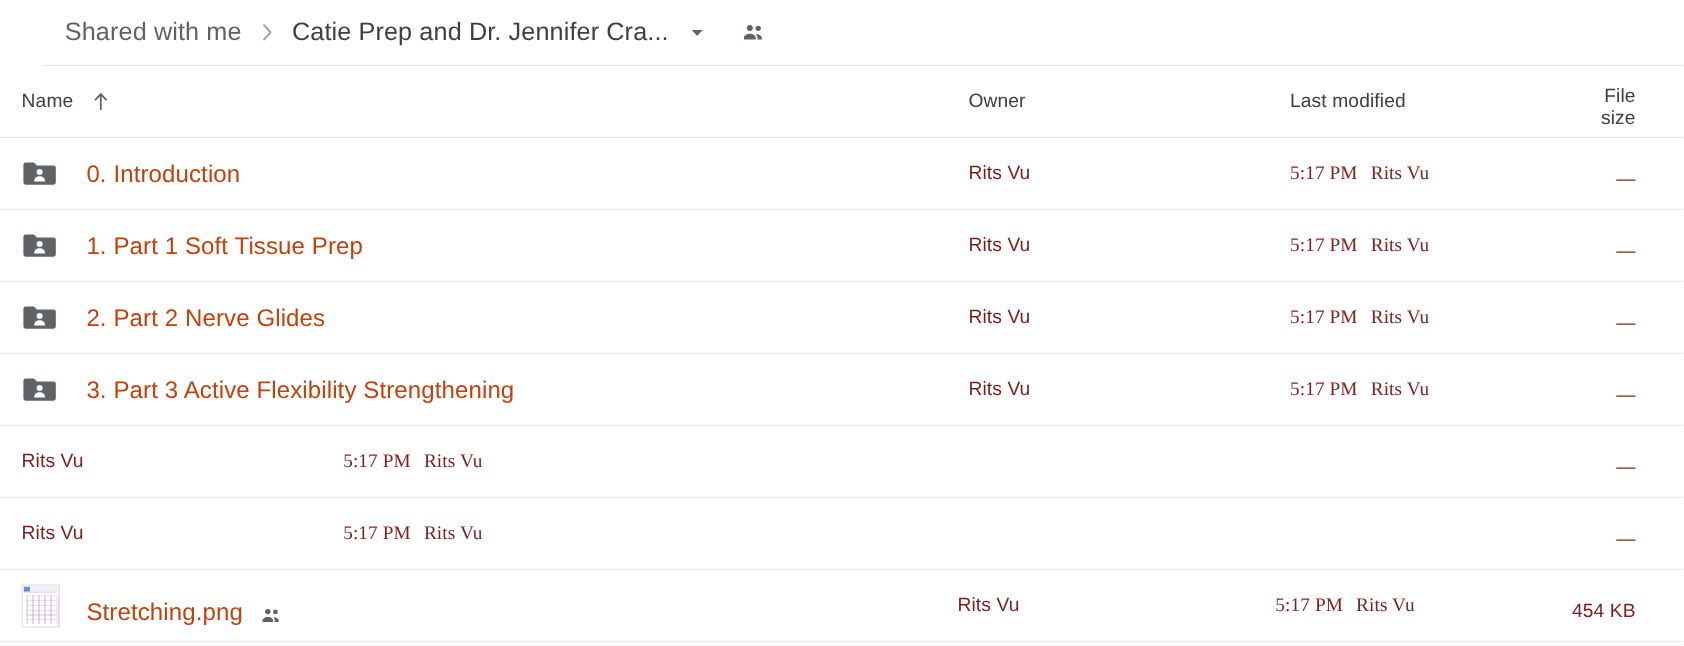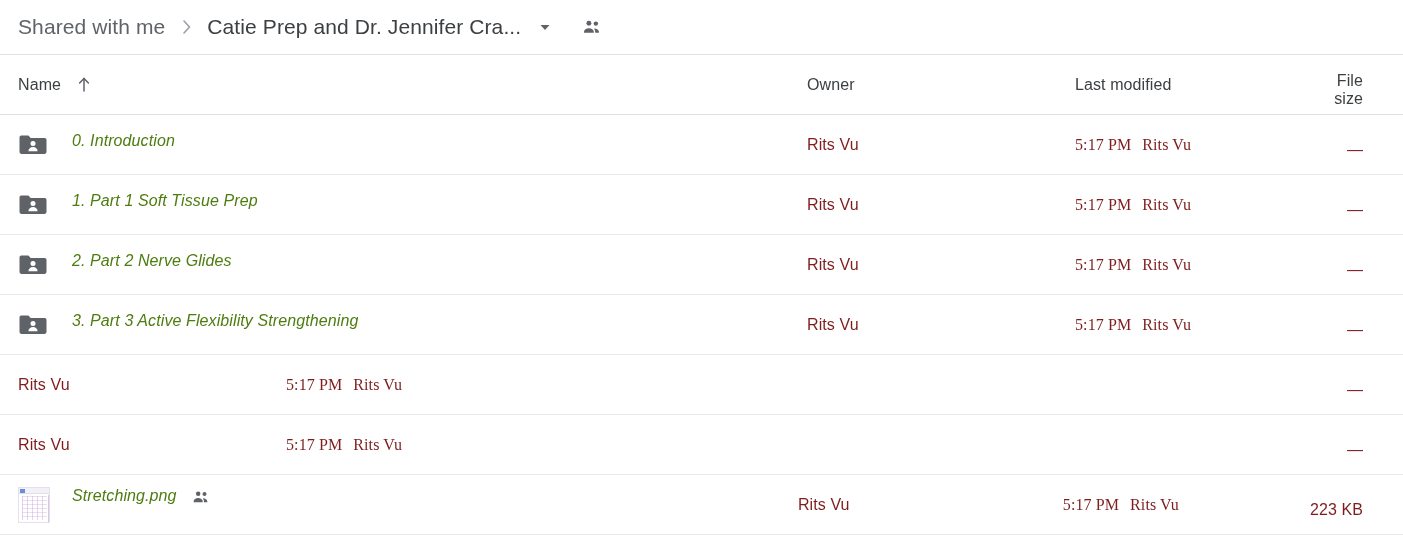--- a/index.html
+++ b/index.html
@@ -14,20 +14,21 @@
     overflow: hidden;
   }
 
   
   .breadcrumb-bar {
     height: 55px;
     display: flex;
     align-items: center;
     padding: 0 0 0 18px;
     border-bottom: 1px solid #e0e0e0;
+    margin-left: 36px;
   }
   .crumb-root {
     font-size: 21px;
     color: #5f6368;
     letter-spacing: .1px;
     white-space: nowrap;
     cursor: pointer;
   }
   .crumb-sep {
     margin: 0 14px 0 16px;
@@ -69,21 +70,21 @@
   }
   .row.header-row {
     height: 60px;
     border-bottom: 1px solid #e0e0e0;
   }
   .data-row { cursor: pointer; }
 
   .col-name {
     width: 789px;
     display: flex;
-    align-items: flex-start;
+    align-items: flex-end;
     min-width: 0;
   }
   .col-owner { width: 268px; }
   .col-modified { width: 250px; }
   .col-size {
     flex: 1;
     text-align: right;
     padding-right: 22px;
     margin-top: 11px;
   }
@@ -105,27 +106,26 @@
     align-items: center;
   }
 
   .cell-text {
     font-size: 16px;
     color: #7f1d1d;
     letter-spacing: .1px;
     white-space: nowrap;
   }
   .cell-name-text {
-    font-size: 16px;
-    color: #4d7c0f;
+    font-size: 20px;
+    color: #c2410c;
     letter-spacing: .1px;
     white-space: nowrap;
     overflow: hidden;
     text-overflow: ellipsis;
-    font-style: italic;
   }
   .modified-inner {
     display: flex;
     align-items: baseline;
     font-family: Liberation Serif, serif;
   }
   .modified-time { margin-right: 11px; }
 
   
   .icon-slot {
@@ -366,16 +366,16 @@
         </svg>
       </span>
     </div>
     <div class="col-owner cell-text">Rits Vu</div>
     <div class="col-modified">
       <span class="modified-inner cell-text">
         <span class="modified-time">5:17 PM</span>
         <span>Rits Vu</span>
       </span>
     </div>
-    <div class="col-size cell-text">223 KB</div>
+    <div class="col-size cell-text">454 KB</div>
   </div>
 </div>
 </div>
 
 </body></html>

